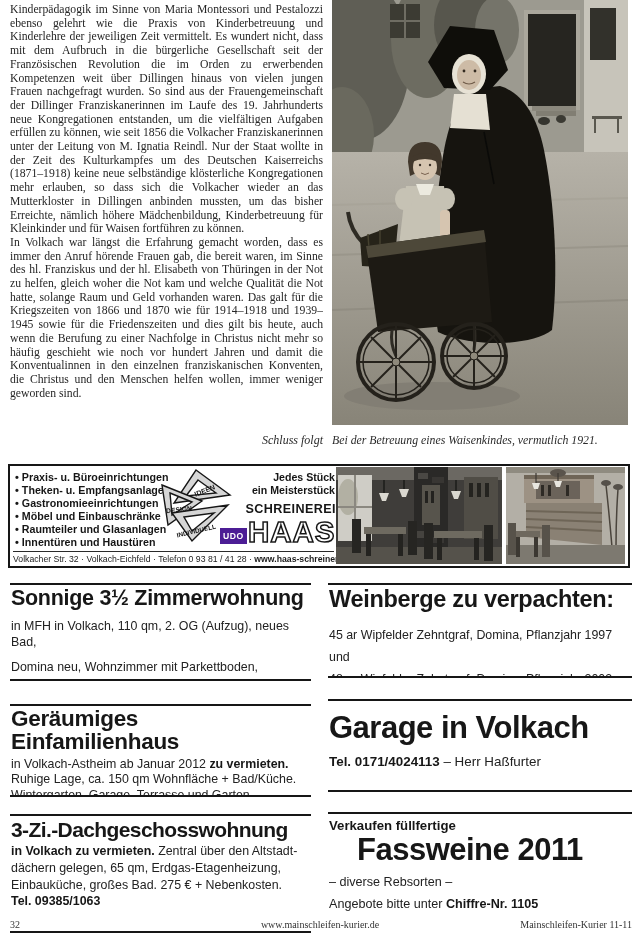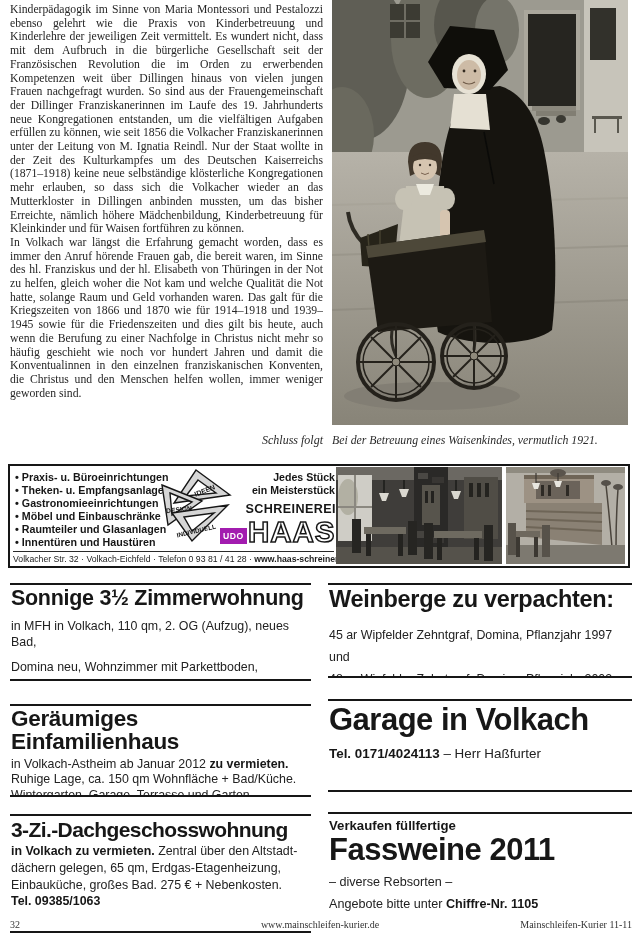--- a/index.html
+++ b/index.html
@@ -22,21 +22,21 @@
   .haas-inner{position:relative;width:100%;height:100%;}
   .haas-services{position:absolute;left:5px;top:5px;width:152px;list-style:none;margin:0;padding:0;}
   .haas-services li{font-size:10.7px;font-weight:bold;line-height:12.9px;white-space:nowrap;}
   .haas-services .dot{font-size:11px;margin-right:3px;}
   .haas-triangles{position:absolute;left:146px;top:1px;}
   .haas-slogan{position:absolute;left:230px;top:5px;width:95px;text-align:right;
                font-size:10.6px;font-weight:bold;line-height:12.5px;}
   .haas-brand{position:absolute;left:210px;top:36px;width:118px;}
   .haas-company{text-align:right;font-size:12.6px;font-weight:bold;letter-spacing:0.4px;margin-right:2px;}
   .brand-row{display:flex;align-items:flex-end;margin-top:0px;}
-  .udo-box{background:#a21caf;color:#fff;font-size:8.6px;font-weight:bold;
+  .udo-box{background:#4c1d95;color:#fff;font-size:8.6px;font-weight:bold;
            padding:3px 3px;margin-bottom:3px;letter-spacing:0.5px;}
   .haas-address{position:absolute;left:3px;bottom:2px;width:321px;border-top:1px solid #2a2a2a;
                 padding-top:2px;font-size:8.7px;white-space:nowrap;color:#1c1c1c;}
   .haas-photos{position:absolute;left:326px;top:1px;height:97px;display:flex;gap:4px;}
 
   
   .classifieds{position:absolute;left:0;top:0;width:640px;height:946px;pointer-events:none;}
   .ad{position:absolute;box-sizing:border-box;border-top:2px solid #161616;border-bottom:2px solid #161616;
       overflow:hidden;font-family:"Liberation Sans", sans-serif;color:#222;}
   .ad-title{font-weight:bold;color:#171717;line-height:1.02;}
@@ -50,31 +50,31 @@
 
   .ad-weinberge{left:328px;top:583px;width:304px;height:95px;padding:3px 0 0 1px;}
   .ad-weinberge .ad-title{font-size:23.5px;letter-spacing:-0.3px;}
   .ad-weinberge .ad-body{margin-top:12px;}
   .ad-weinberge .ad-line{font-size:12.4px;line-height:22px;}
 
   .ad-einfamilienhaus{left:10px;top:704px;width:301px;height:93px;padding:2px 0 0 1px;}
   .ad-einfamilienhaus .ad-title{font-size:22.5px;letter-spacing:-0.3px;}
   .ad-einfamilienhaus .ad-line{font-size:12.4px;line-height:15.6px;}
 
-  .ad-garage{left:328px;top:699px;width:304px;height:93px;padding:3px 0 0 1px;}
+  .ad-garage{left:328px;top:699px;width:304px;height:93px;padding:11px 0 0 1px;}
   .ad-garage .ad-title{font-size:31px;letter-spacing:-0.5px;}
   .ad-garage .ad-body{margin-top:6px;}
   .ad-garage .ad-line{font-size:13.4px;line-height:24px;}
 
   .ad-dachgeschoss{left:10px;top:814px;width:301px;height:119px;padding:3px 0 0 1px;}
   .ad-dachgeschoss .ad-title{font-size:21px;letter-spacing:-0.6px;}
   .ad-dachgeschoss .ad-line{font-size:12.4px;line-height:16.6px;}
 
   .ad-fassweine{left:328px;top:812px;width:304px;height:102px;padding:4px 0 0 1px;border-bottom:none;}
-  .ad-fassweine .ad-title{font-size:31px;letter-spacing:-0.5px;}
+  .ad-fassweine .ad-title{font-size:31px;letter-spacing:-0.5px;margin-left:28px;}
   .ad-fassweine .ad-body{margin-top:5px;}
   .ad-fassweine .ad-line{font-size:12.6px;line-height:22px;}
 
   
   .footer-left{position:absolute;left:10px;top:919px;font-size:10px;color:#333;}
   .footer-center{position:absolute;left:0;top:919px;width:640px;text-align:center;font-size:10px;color:#333;}
   .footer-right{position:absolute;right:8px;top:919px;font-size:10px;color:#333;}
 </style>
 </head>
 <body>

